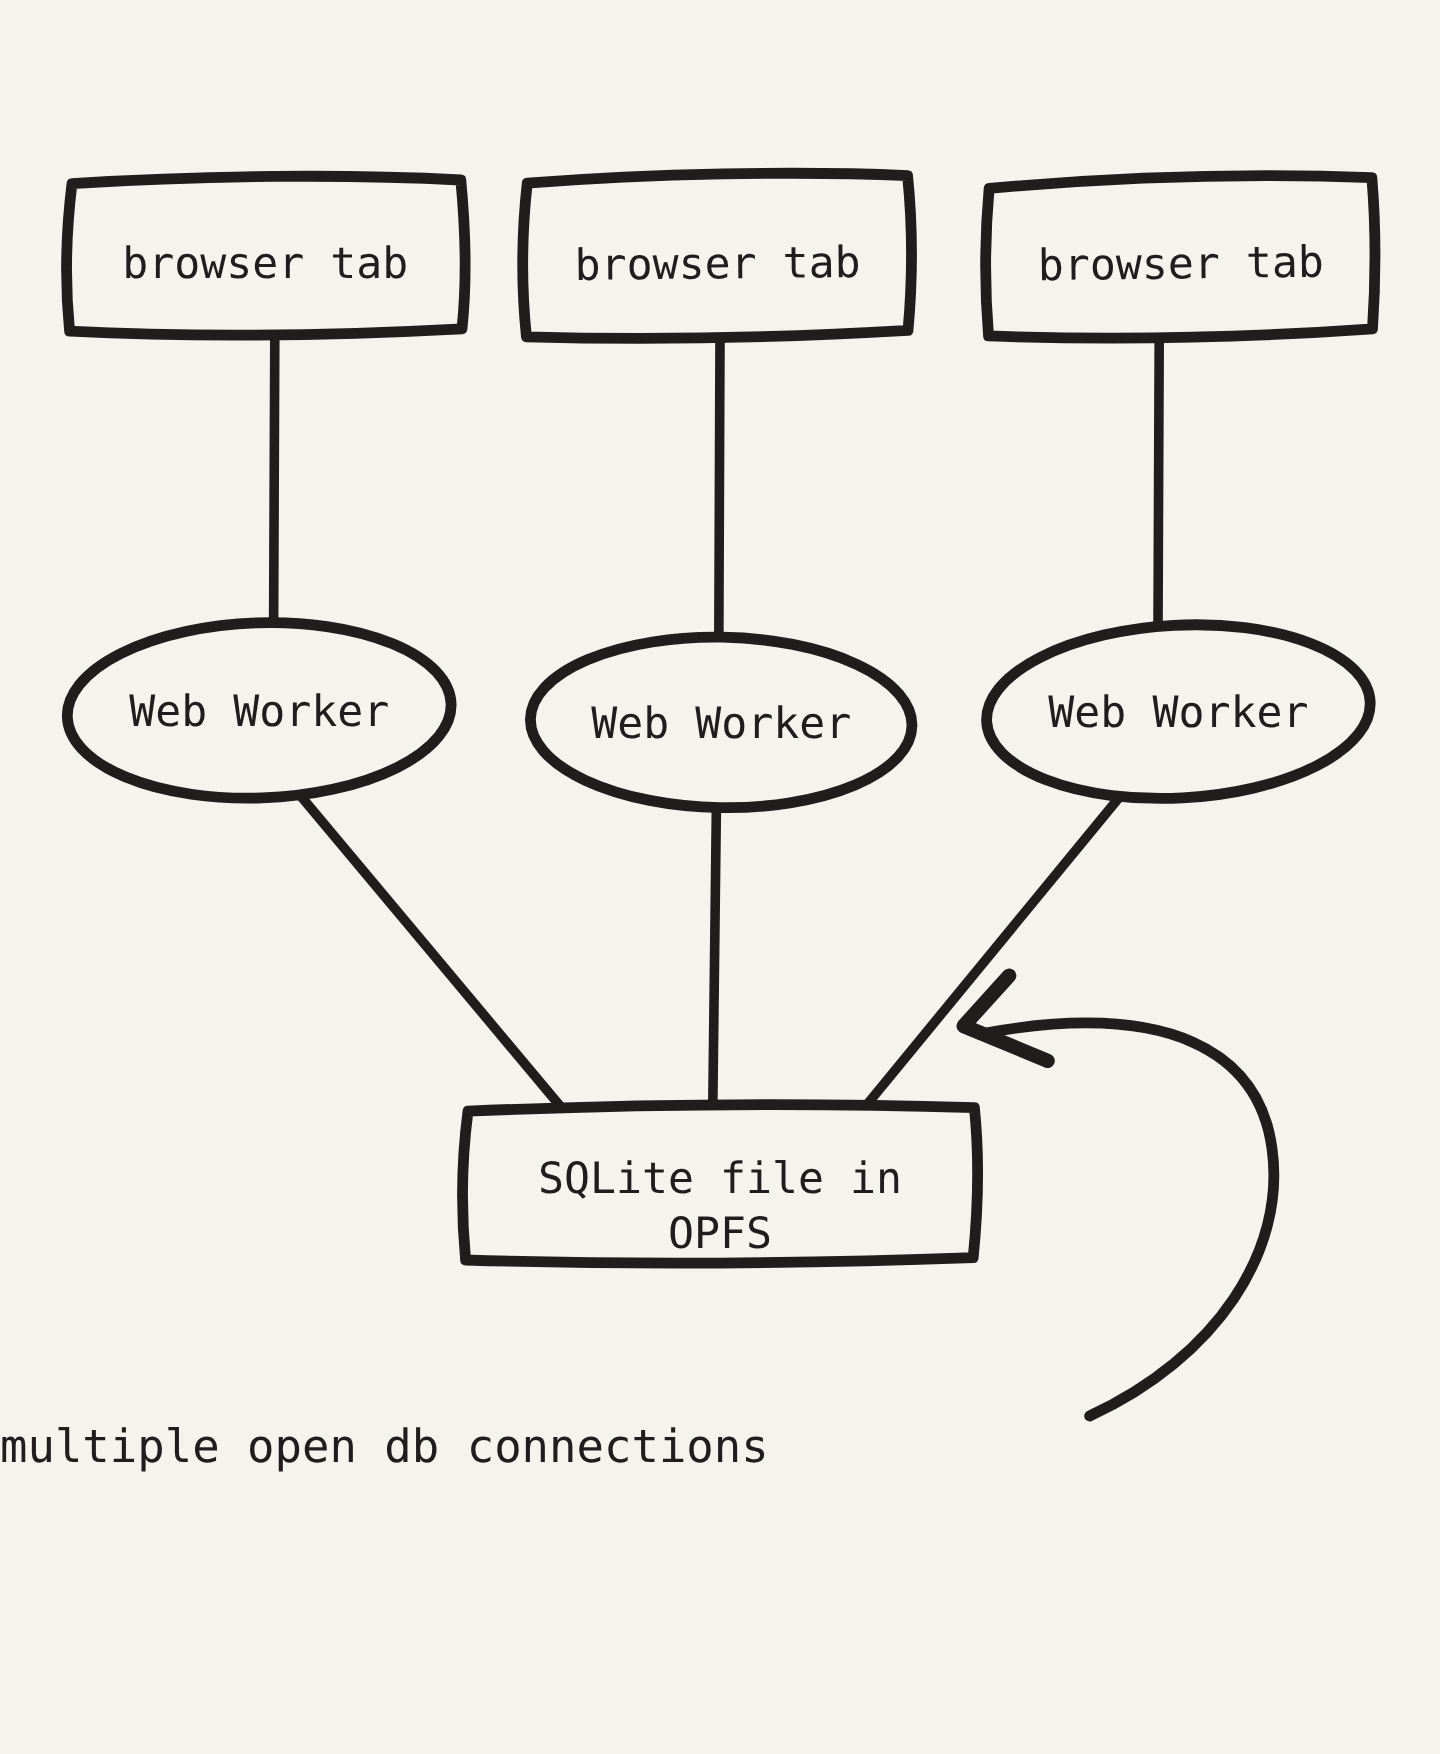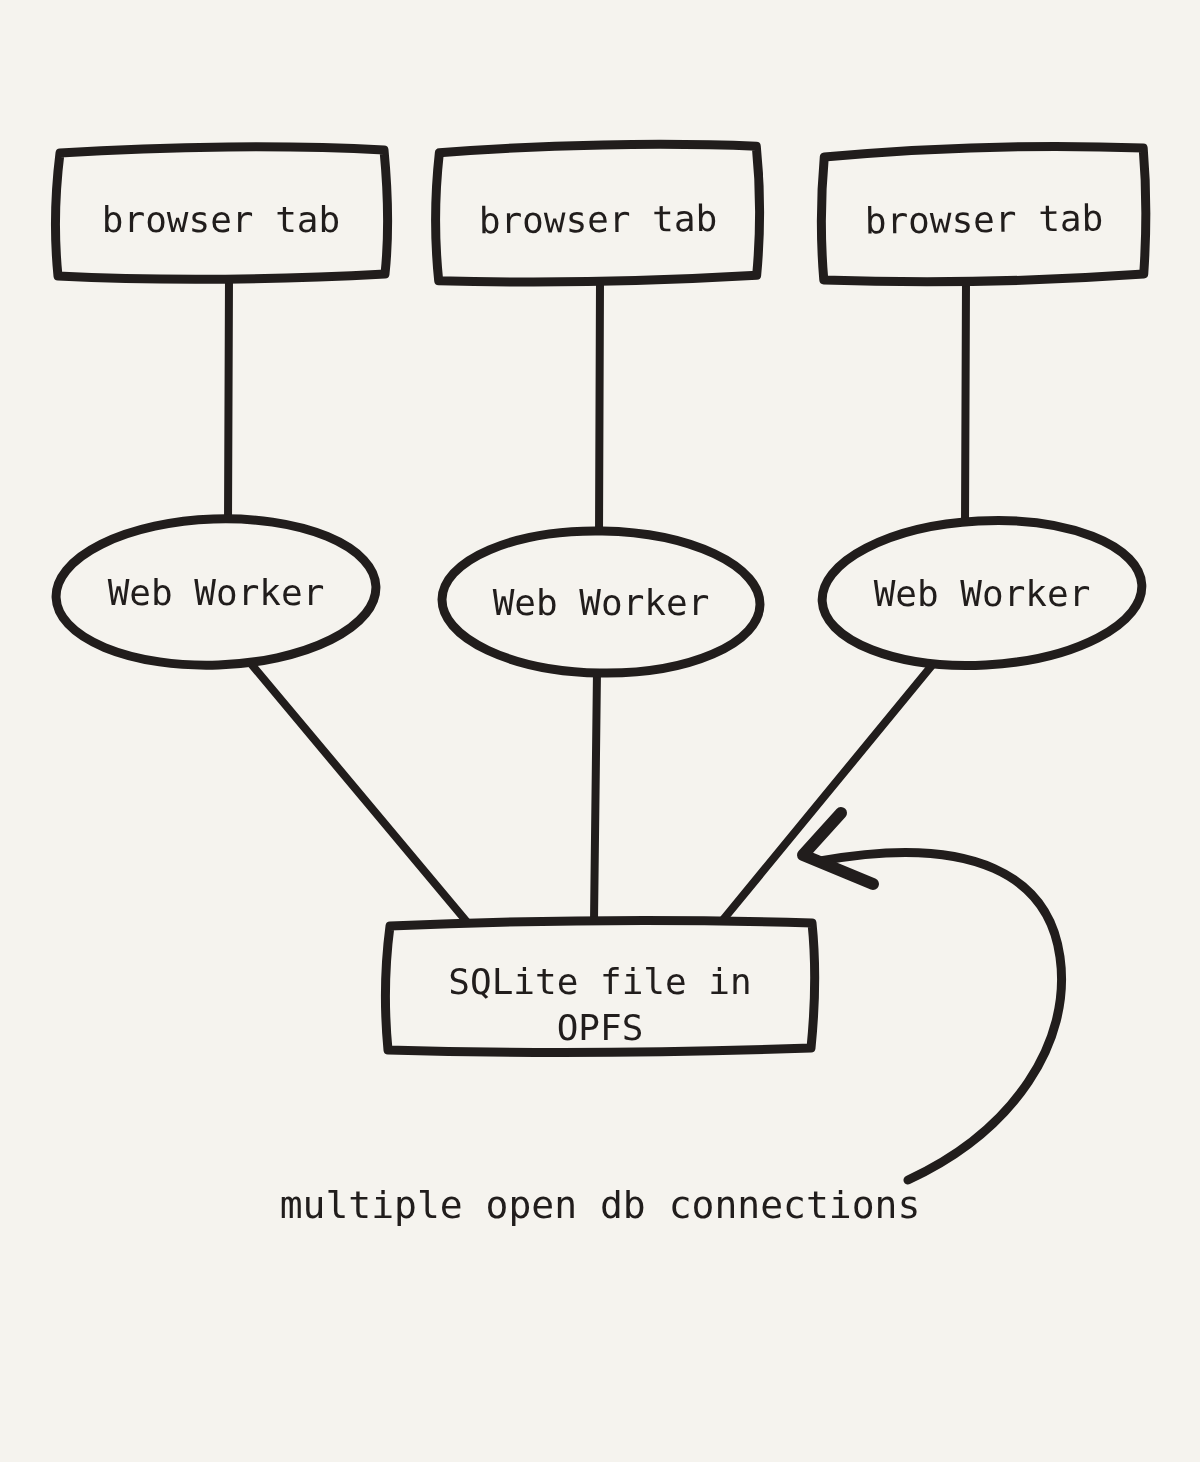--- a/index.html
+++ b/index.html
@@ -47,21 +47,21 @@
     font-family: "DejaVu Sans Mono", "Liberation Mono", monospace;
     font-size: 36px;
     text-anchor: middle;
   }
 
   .caption {
     position: absolute;
     left: 0; right: 0;
     top: 1183px;
     display: flex;
-    flex-direction: column;
+    flex-direction: row;
     align-items: center;
     gap: 4px;
     color: var(--ink);
     font-size: 38px;
     line-height: 44px;
     text-align: center;
   }
   .caption-row {
     display: flex;
     align-items: center;

